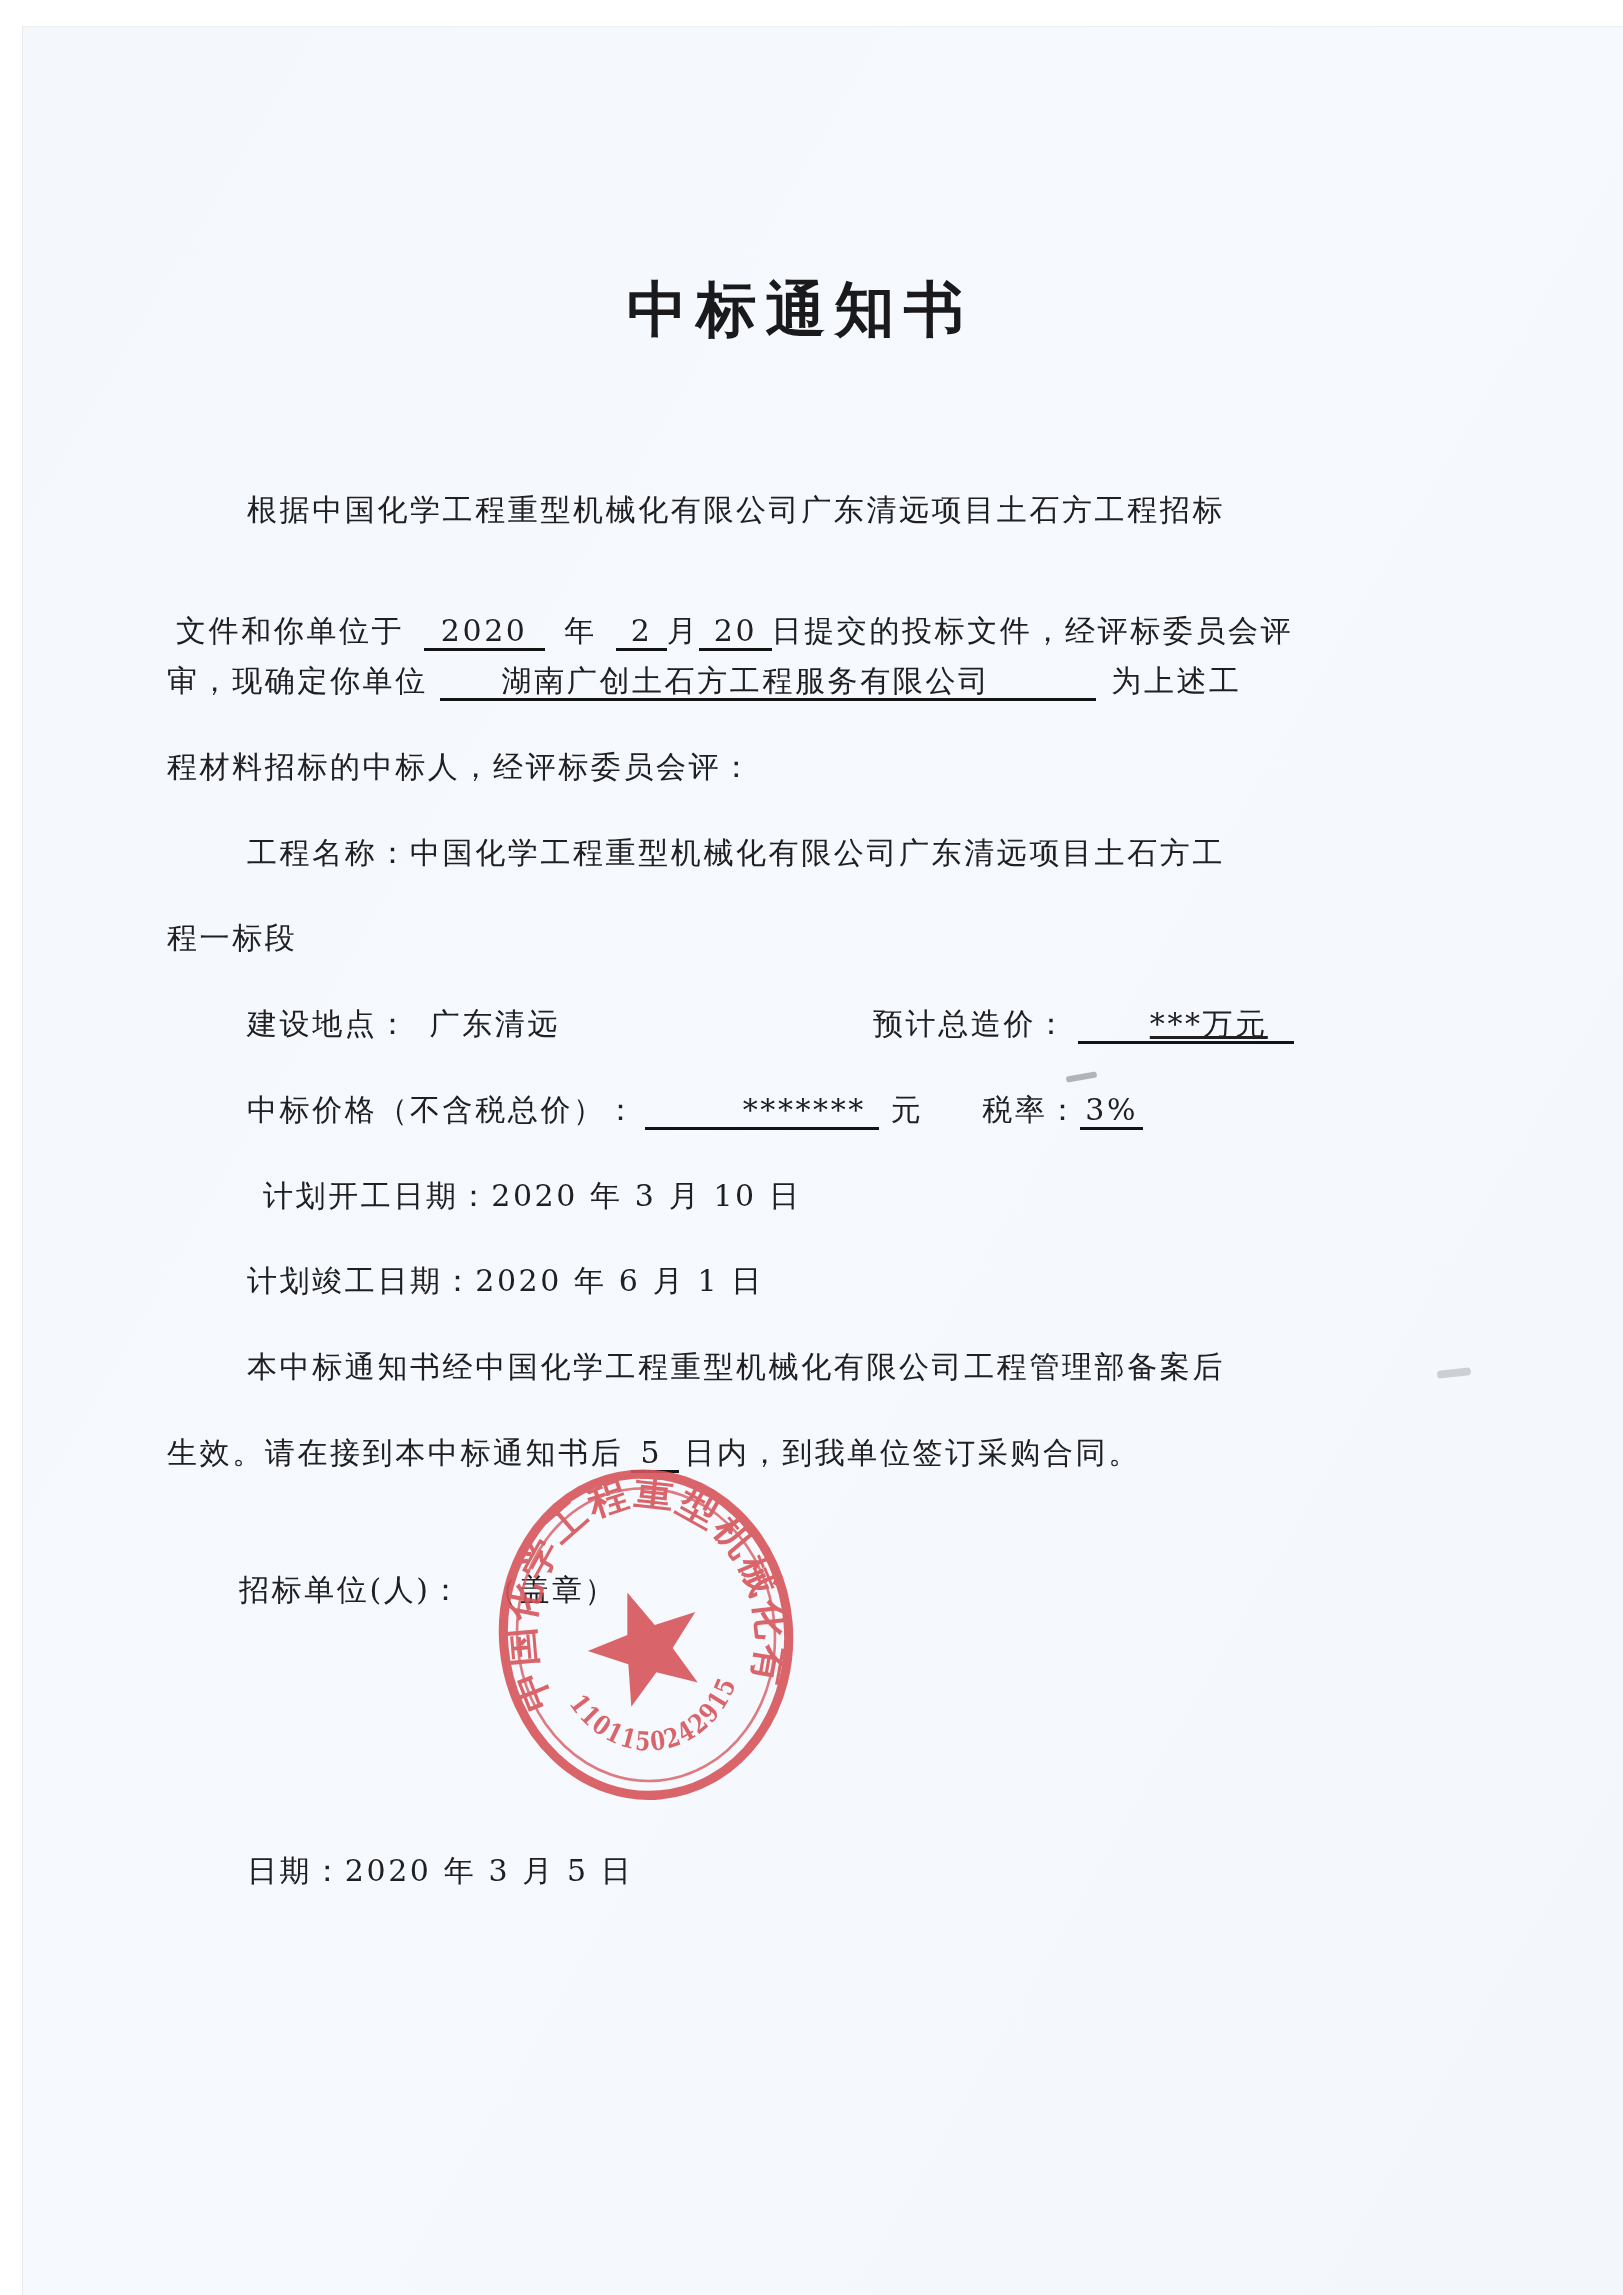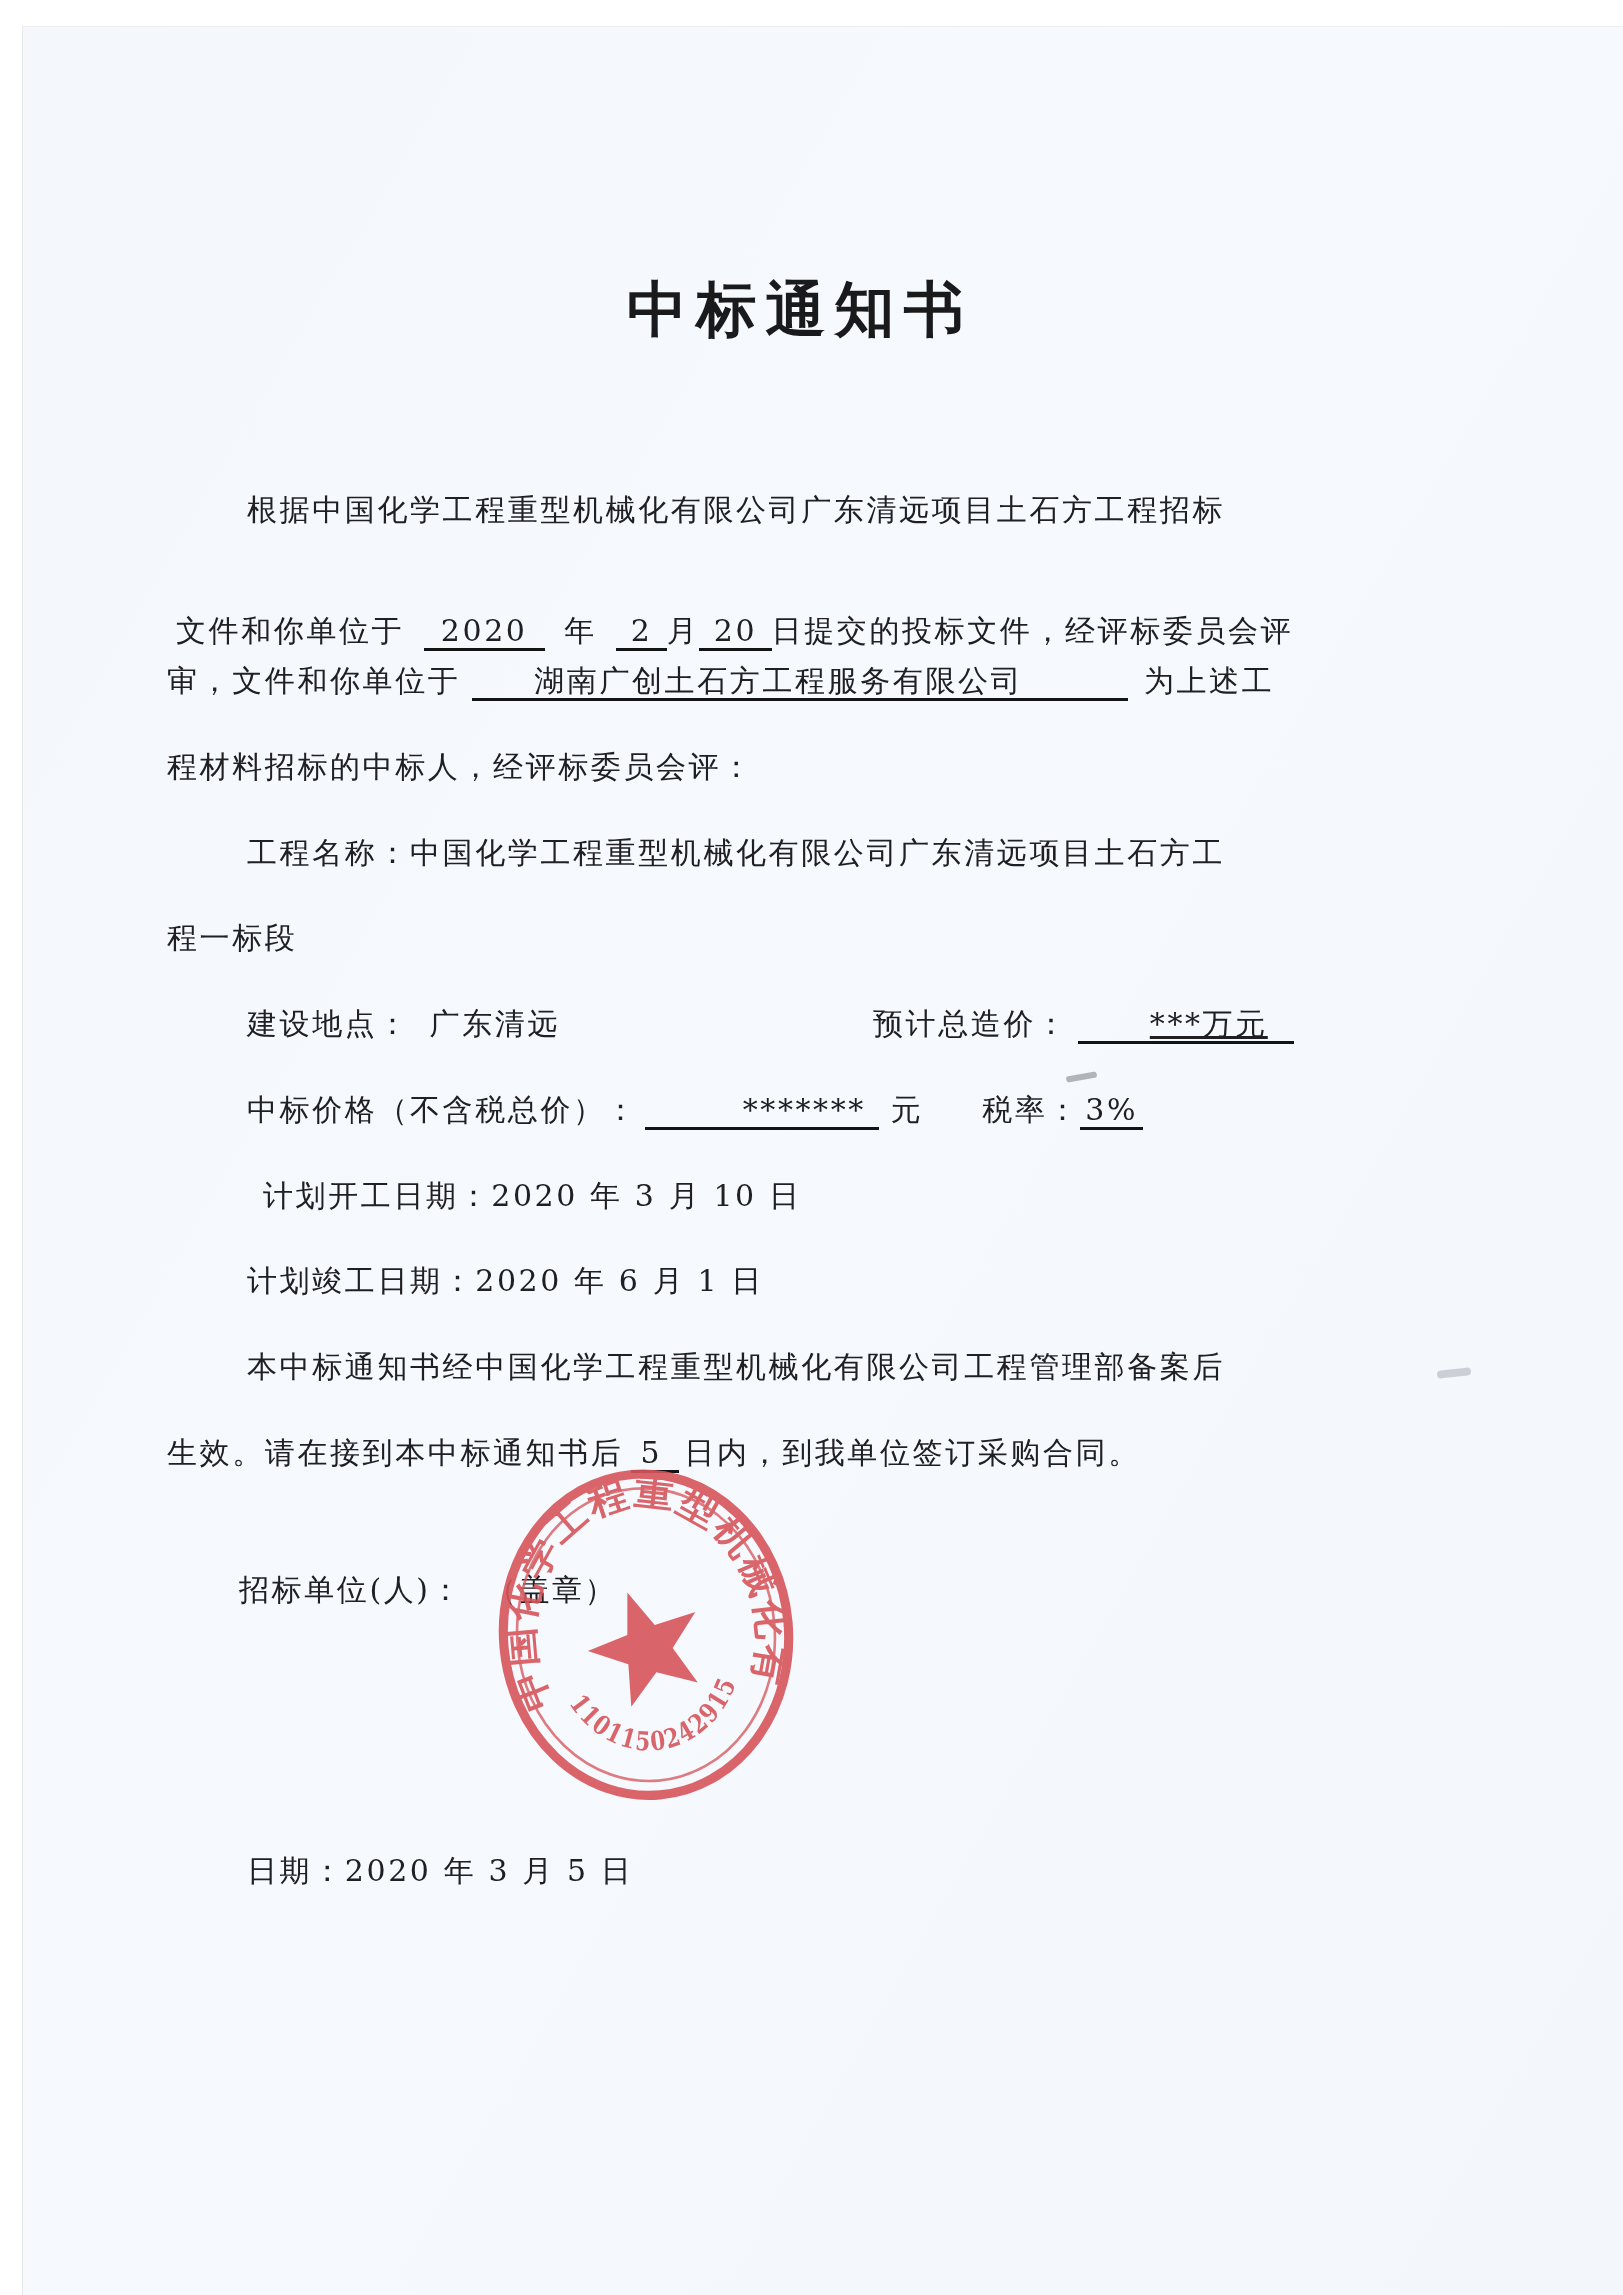--- a/index.html
+++ b/index.html
@@ -33,21 +33,21 @@
 <body>
 
 <div class="paper"></div>
 
 <div class="title">中标通知书</div>
 
 <div class="ln" style="top:486px;left:247px;"><span>根据中国化学工程重型机械化有限公司广东清远项目土石方工程招标</span></div>
 
 <div class="ln" style="top:571px;left:176px;margin-top:36px;"><span>文件和你单位于</span><span class="gap-s"></span><span class="u" style="padding:0 17px;">2020</span><span class="gap-s"></span><span>年</span><span class="gap-s"></span><span class="u" style="padding:0 14.4px;">2</span><span>月</span><span class="u" style="padding:0 14.4px;">20</span><span>日提交的投标文件，经评标委员会评</span></div>
 
-<div class="ln" style="top:657px;left:167px;"><span>审，文件和你单位于</span><span class="u" style="padding:0 105px 0 62px;margin-left:11.8px;margin-right:15.7px;">湖南广创土石方工程服务有限公司</span><span>为上述工</span></div>
+<div class="ln" style="top:657px;left:167px;"><span>审，现确定你单位</span><span class="u" style="padding:0 105px 0 62px;margin-left:11.8px;margin-right:15.7px;">湖南广创土石方工程服务有限公司</span><span>为上述工</span></div>
 
 <div class="ln" style="top:743px;left:167px;"><span>程材料招标的中标人，经评标委员会评：</span></div>
 
 <div class="ln" style="top:829px;left:247px;"><span>工程名称：中国化学工程重型机械化有限公司广东清远项目土石方工</span></div>
 <div class="ln" style="top:914px;left:167px;"><span>程一标段</span></div>
 
 <div class="ln" style="top:1000px;left:247px;"><span>建设地点：</span><span class="gap-s"></span><span>广东清远</span></div>
 <div class="ln" style="top:1000px;left:873px;"><span>预计总造价：</span><span class="u" style="padding:0 26px 0 72px;margin-left:9.2px;text-decoration:underline;">***万元</span></div>
 
 <div class="ln" style="top:1086px;left:247px;"><span>中标价格（不含税总价）：</span><span class="u" style="padding:0 13px 0 98px;margin-left:6.5px;">*******</span><span style="margin-left:11.8px;">元</span><span class="gap-l"></span><span>税率：</span><span class="u" style="padding:0 5.2px;">3%</span></div>

